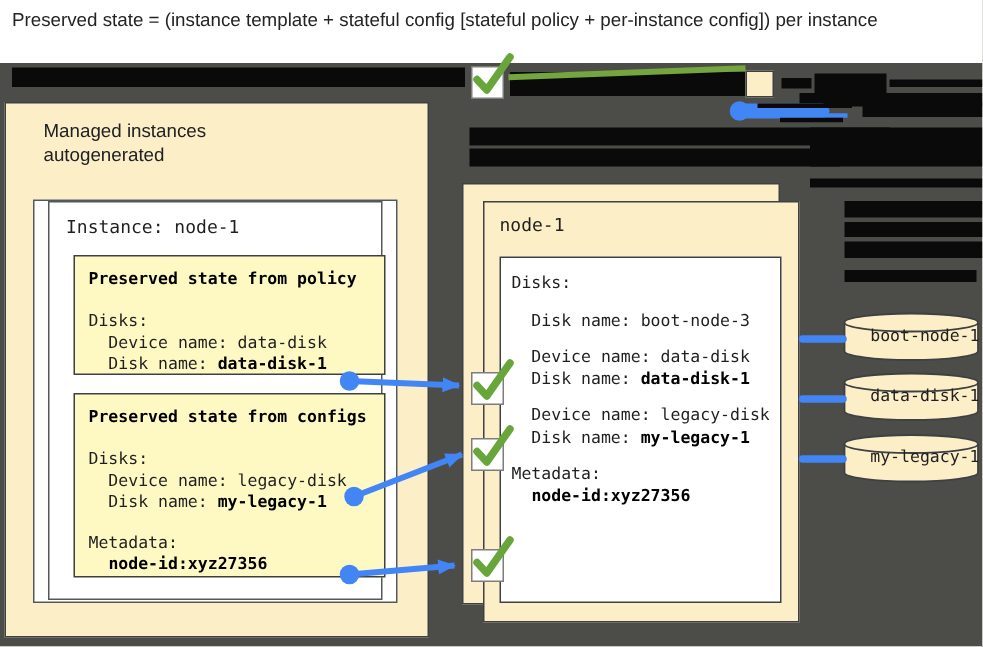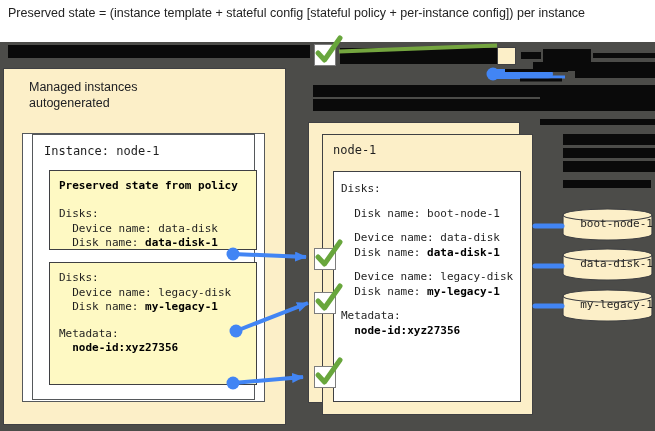--- a/index.html
+++ b/index.html
@@ -74,20 +74,21 @@
       <div>
           <div class="grp">
             <div class="cl"><span>Disks:</span></div>
             <div class="cl"><span>  Device name: data-disk</span></div>
             <div class="cl"><span>  Disk name: </span><span class="b">data-disk-1</span></div>
           </div>
         </div>
     </div>
 
     <div class="pbox" style="left:16px;top:127px;width:208px;height:123px;">
+      <h4 class="codehead">Preserved state from configs</h4>
       <div>
           <div class="grp">
             <div class="cl"><span>Disks:</span></div>
             <div class="cl"><span>  Device name: legacy-disk</span></div>
             <div class="cl"><span>  Disk name: </span><span class="b">my-legacy-1</span></div>
           </div>
           <div class="grp">
             <div class="cl"><span>Metadata:</span></div>
             <div class="cl"><span>  </span><span class="b">node-id:xyz27356</span></div>
           </div>
@@ -97,21 +98,21 @@
 
   <div class="panel" style="left:308px;top:122px;width:212px;height:281px;"></div>
 
   <div class="panel" style="left:322px;top:134px;width:211px;height:281px;">
     <div class="monotitle" style="left:10px;top:8px;">node-1</div>
     <div class="ibox" style="left:10px;top:36px;width:188px;height:231px;">
         <div class="grp">
           <div class="cl"><span>Disks:</span></div>
         </div>
         <div class="grp">
-          <div class="cl"><span>  Disk name: boot-node-1</span></div>
+          <div class="cl"><span>  Disk name: boot-node-3</span></div>
         </div>
         <div class="grp">
           <div class="cl"><span>  Device name: data-disk</span></div>
           <div class="cl"><span>  Disk name: </span><span class="b">data-disk-1</span></div>
         </div>
         <div class="grp">
           <div class="cl"><span>  Device name: legacy-disk</span></div>
           <div class="cl"><span>  Disk name: </span><span class="b">my-legacy-1</span></div>
         </div>
         <div class="grp">

